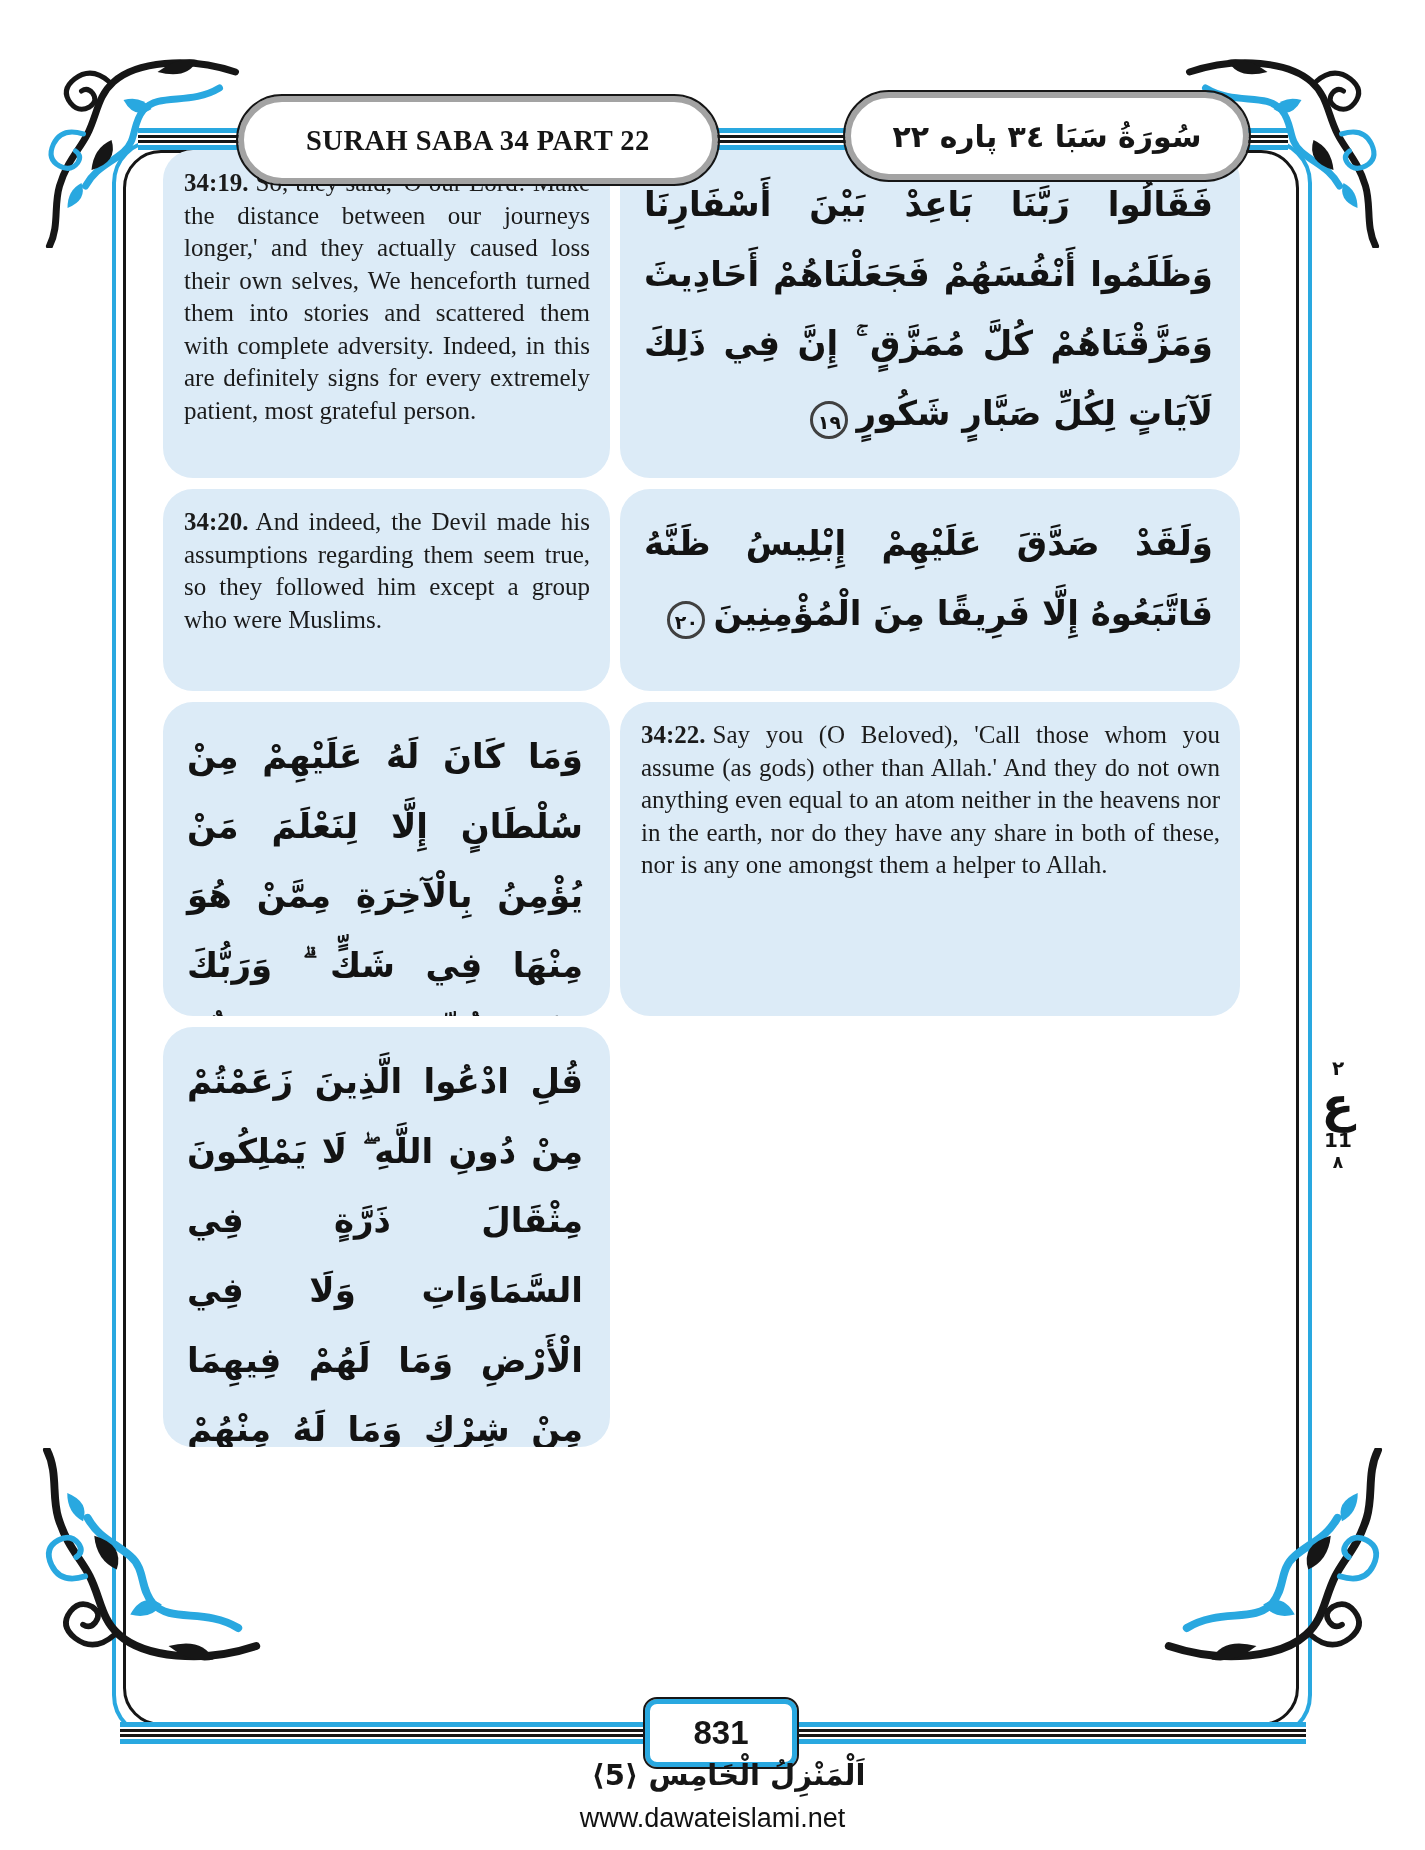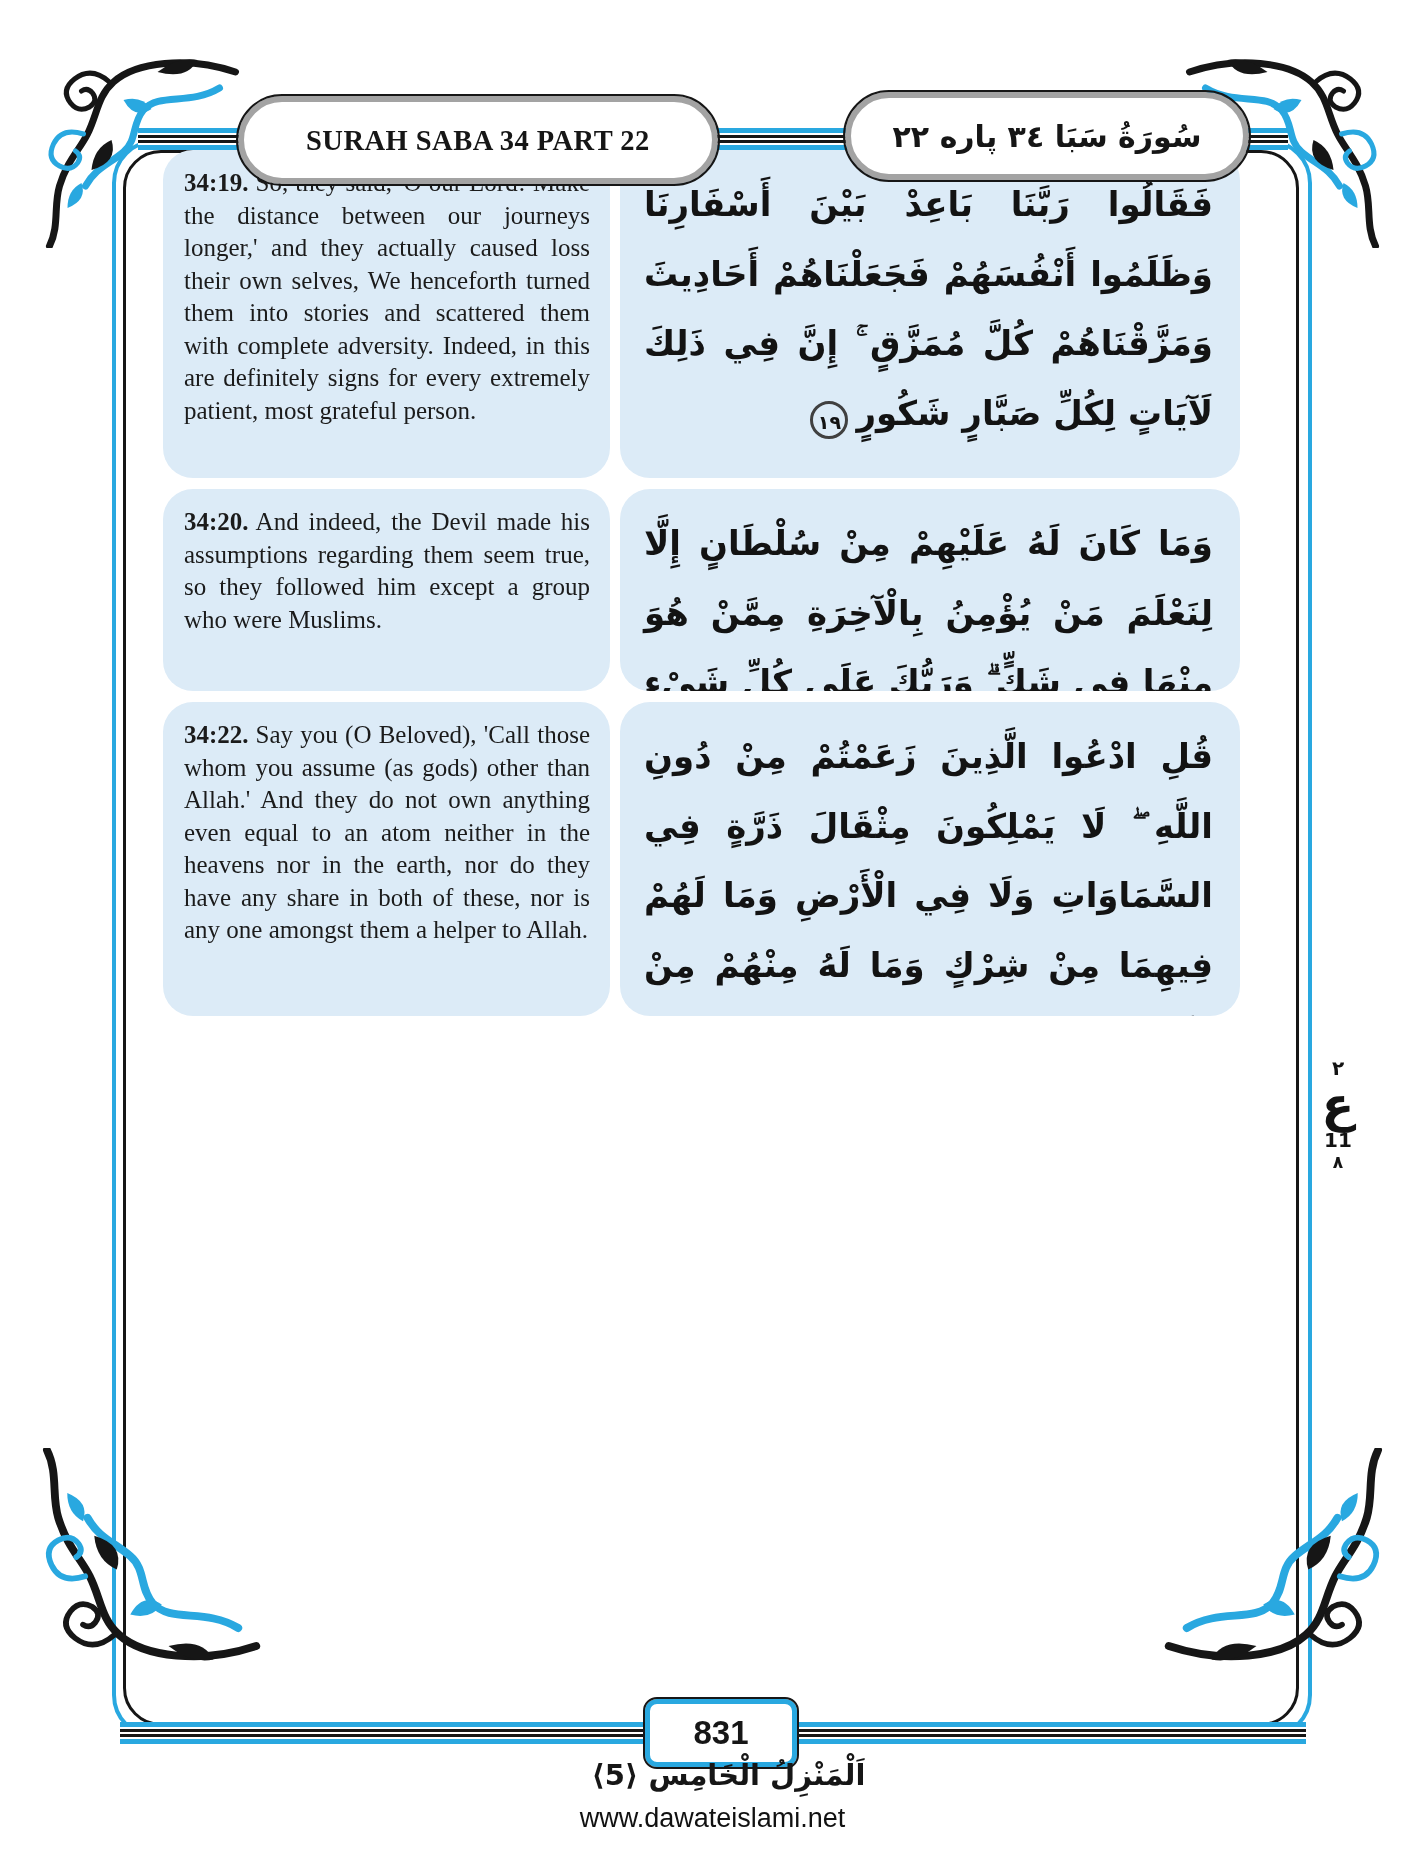--- a/index.html
+++ b/index.html
@@ -139,20 +139,23 @@
     <div class="box en">
       <b class="vref">34:19.</b><span>So, they said, 'O our Lord! Make the distance between our journeys longer,' and they actually caused loss their own selves, We henceforth turned them into stories and scattered them with complete adversity. Indeed, in this are definitely signs for every extremely patient, most grateful person.</span>
     </div>
     <div class="box ar">
       <span>فَقَالُوا رَبَّنَا بَاعِدْ بَيْنَ أَسْفَارِنَا وَظَلَمُوا أَنْفُسَهُمْ فَجَعَلْنَاهُمْ أَحَادِيثَ وَمَزَّقْنَاهُمْ كُلَّ مُمَزَّقٍ ۚ إِنَّ فِي ذَلِكَ لَآيَاتٍ لِكُلِّ صَبَّارٍ شَكُورٍ</span><span class="ayah">١٩</span>
     </div>
 
     <div class="box en">
       <b class="vref">34:20.</b><span>And indeed, the Devil made his assumptions regarding them seem true, so they followed him except a group who were Muslims.</span>
     </div>
+    <div class="box ar">
+      <span>وَلَقَدْ صَدَّقَ عَلَيْهِمْ إِبْلِيسُ ظَنَّهُ فَاتَّبَعُوهُ إِلَّا فَرِيقًا مِنَ الْمُؤْمِنِينَ</span><span class="ayah">٢٠</span>
+    </div>
 
     <div class="box ar">
       <span>وَمَا كَانَ لَهُ عَلَيْهِمْ مِنْ سُلْطَانٍ إِلَّا لِنَعْلَمَ مَنْ يُؤْمِنُ بِالْآخِرَةِ مِمَّنْ هُوَ مِنْهَا فِي شَكٍّ ۗ وَرَبُّكَ عَلَى كُلِّ شَيْءٍ حَفِيظٌ</span><span class="ruku-ayn">ع</span><span class="ayah">٢١</span>
     </div>
 
     <div class="box en">
       <b class="vref">34:22.</b><span>Say you (O Beloved), 'Call those whom you assume (as gods) other than Allah.' And they do not own anything even equal to an atom neither in the heavens nor in the earth, nor do they have any share in both of these, nor is any one amongst them a helper to Allah.</span>
     </div>
     <div class="box ar">
       <span>قُلِ ادْعُوا الَّذِينَ زَعَمْتُمْ مِنْ دُونِ اللَّهِ ۖ لَا يَمْلِكُونَ مِثْقَالَ ذَرَّةٍ فِي السَّمَاوَاتِ وَلَا فِي الْأَرْضِ وَمَا لَهُمْ فِيهِمَا مِنْ شِرْكٍ وَمَا لَهُ مِنْهُمْ مِنْ ظَهِيرٍ</span><span class="ayah">28</span>

